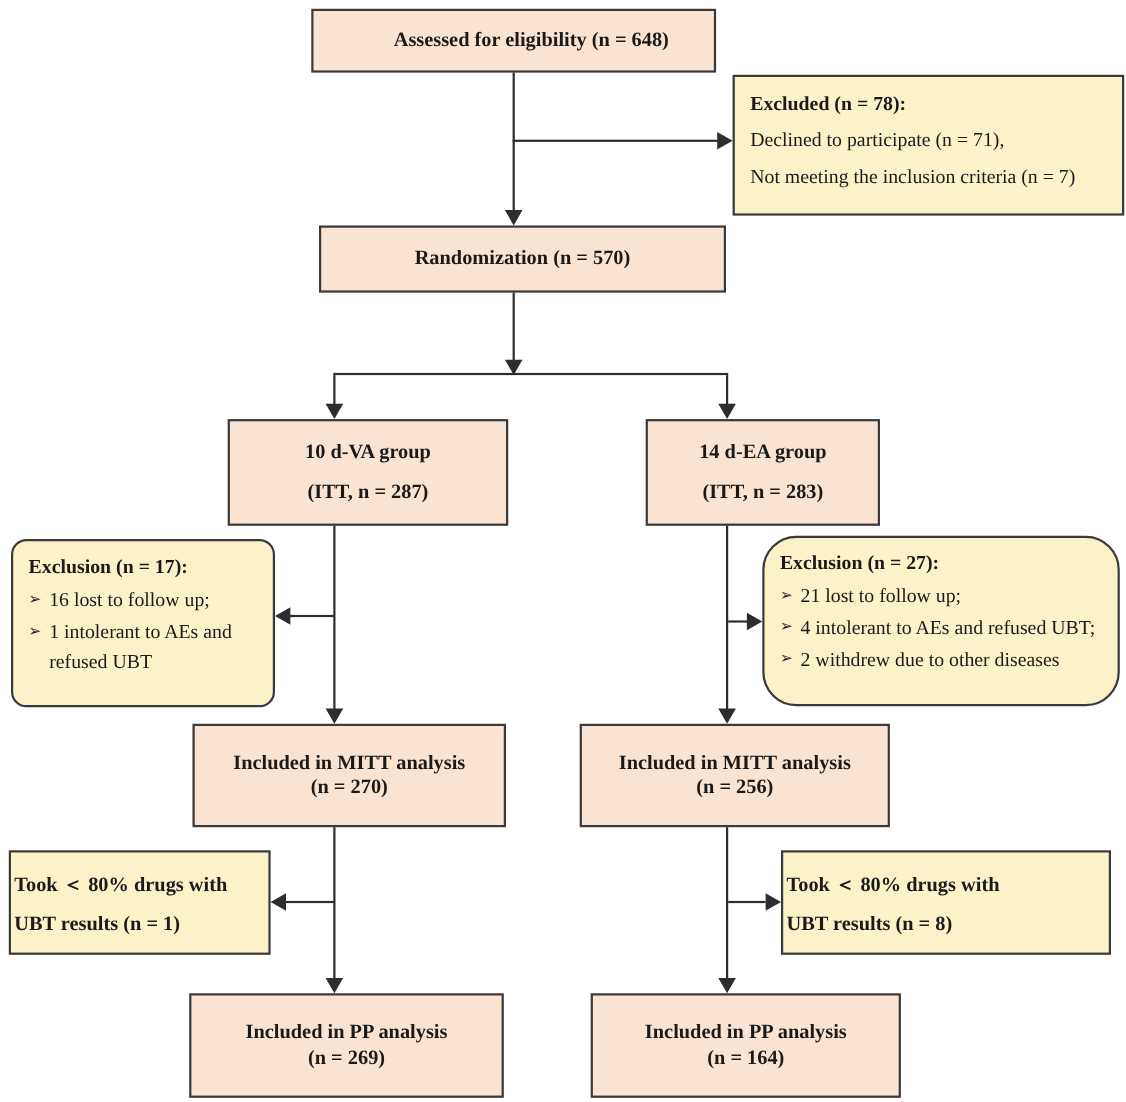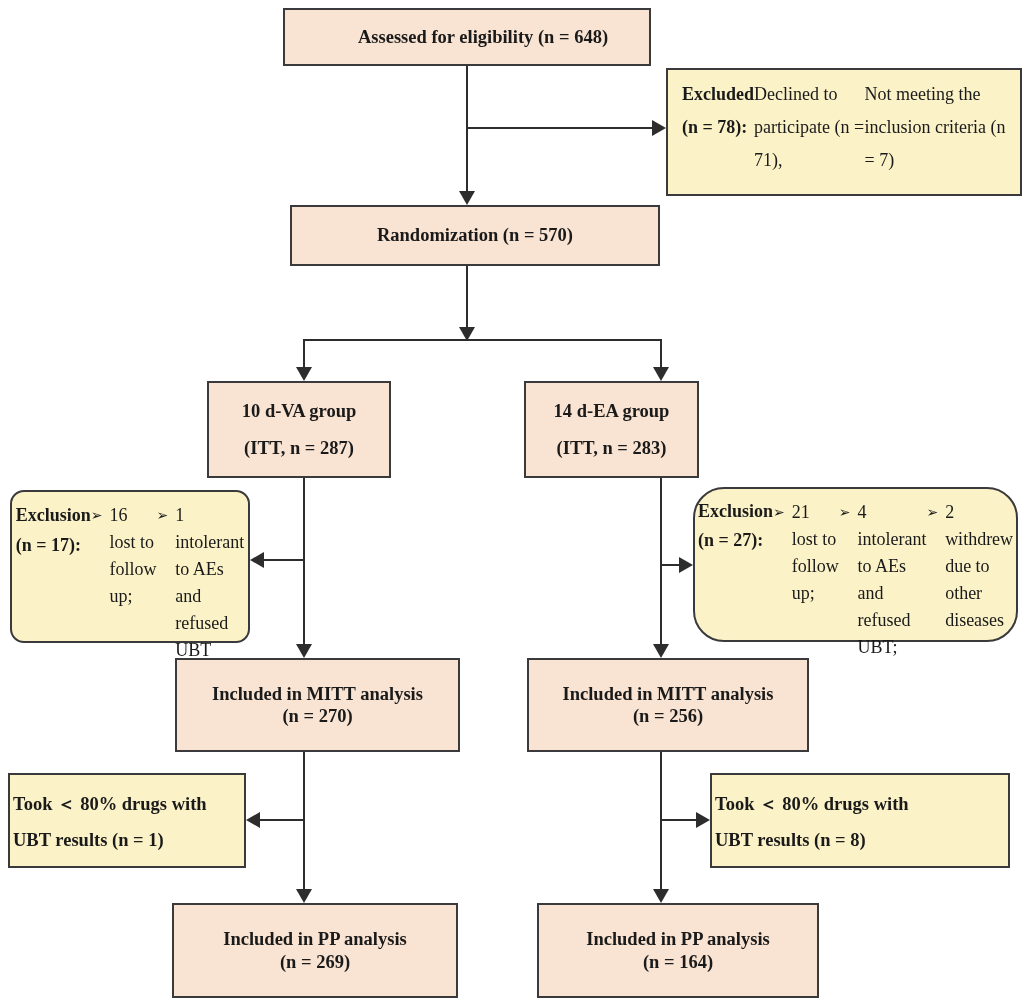--- a/index.html
+++ b/index.html
@@ -21,21 +21,21 @@
   .centered{
     display:flex;flex-direction:column;
     align-items:center;justify-content:center;
     text-align:center;
   }
   .b{font-weight:bold;}
   .fs{font-size:18.5px;line-height:1.2;}
   .gap14{row-gap:15px;}
   .gap16{}
   .lefttext{
-    display:flex;flex-direction:row;justify-content:center;
+    display:flex;flex-direction:column;
     font-size:18px;
   }
   .pad{padding:8px 14px;}
   .excl-line{line-height:33px;}
   .bullet-row{display:flex;align-items:flex-start;line-height:27px;margin-top:2px;}
   .bullet-glyph{font-size:14px;margin-right:7px;line-height:27px;flex:0 0 auto;}
   .took{
     display:flex;flex-direction:column;justify-content:center;
     font-weight:bold;font-size:18.5px;row-gap:14px;
     padding-left:3px;padding-right:8px;
@@ -58,26 +58,26 @@
   <div class="box yellow lefttext pad" style="left:666px;top:68px;width:356px;height:128px;">
     <div class="b excl-line">Excluded (n = 78):</div>
     <div class="excl-line">Declined to participate (n = 71),</div>
     <div class="excl-line">Not meeting the inclusion criteria (n = 7)</div>
   </div>
 
   <div class="box pink centered" style="left:290px;top:205px;width:370px;height:61px;">
     <div class="b fs">Randomization (n = 570)</div>
   </div>
 
-  <div class="box pink centered gap14" style="left:207px;top:381px;width:184px;height:97px;">
+  <div class="box pink centered gap14" style="left:207px;top:381px;width:255px;height:97px;">
     <div class="b fs">10 d-VA group</div>
     <div class="b fs">(ITT, n = 287)</div>
   </div>
 
-  <div class="box pink centered gap14" style="left:524px;top:381px;width:175px;height:97px;">
+  <div class="box pink centered gap14" style="left:587px;top:381px;width:213px;height:97px;">
     <div class="b fs">14 d-EA group</div>
     <div class="b fs">(ITT, n = 283)</div>
   </div>
 
   <div class="box yellow lefttext pad" style="left:10px;top:490px;width:240px;height:153px;border-radius:14px;">
     <div class="b" style="line-height:30px;">Exclusion (n = 17):</div>
     <div class="bullet-row">
       <span class="bullet-glyph">➢</span>
       <span>16 lost to follow up;</span>
     </div>

